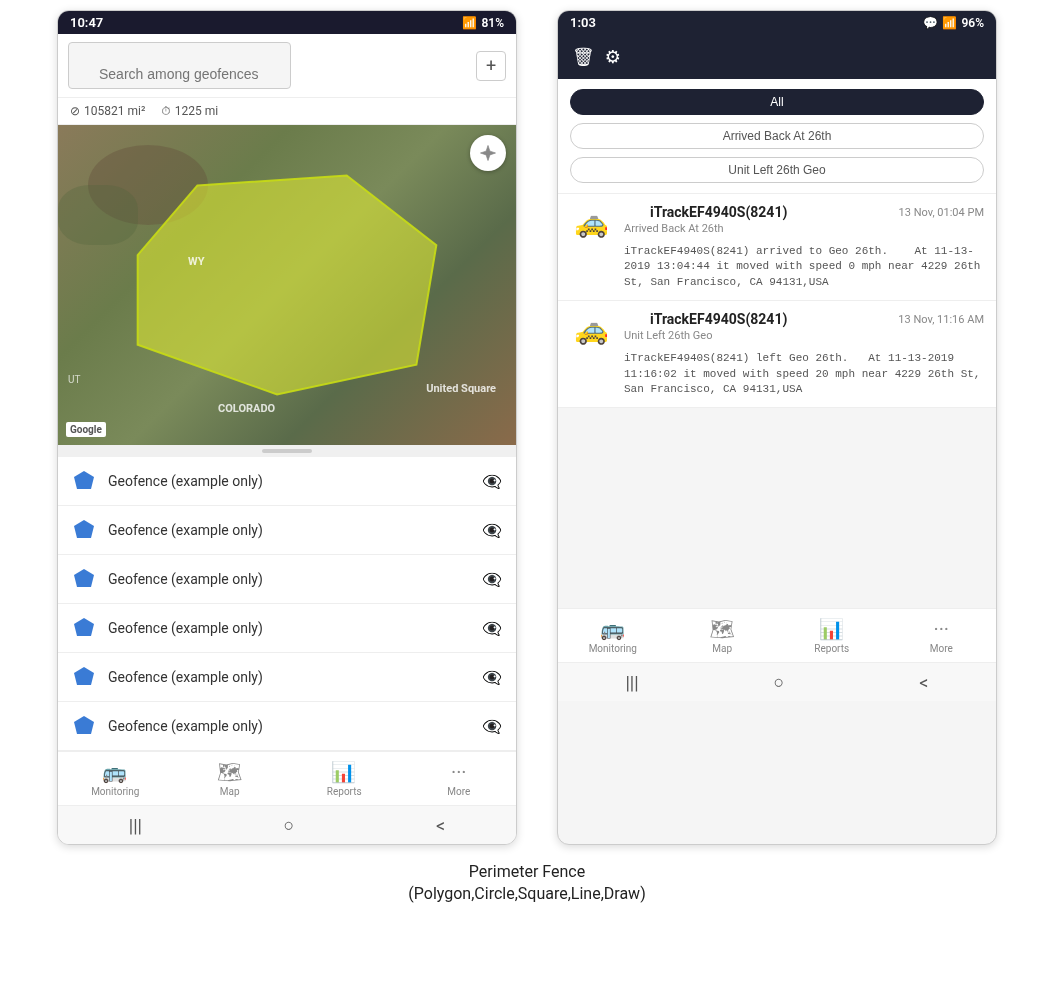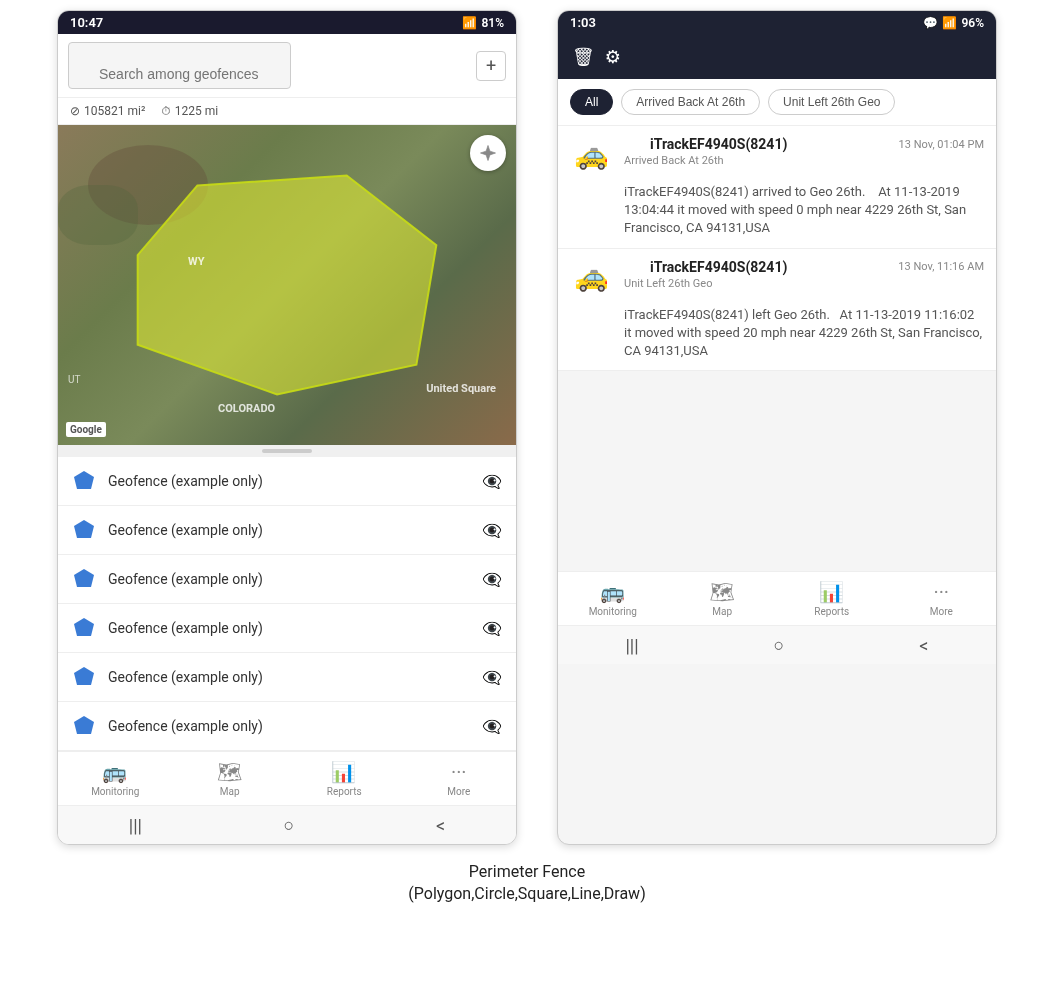--- a/index.html
+++ b/index.html
@@ -305,20 +305,21 @@
       font-weight: 600;
     }
 
     
     .filter-tabs {
       background: #fff;
       display: flex;
       gap: 8px;
       padding: 10px 12px;
       border-bottom: 1px solid #eee;
+      flex-direction: column;
     }
     .filter-tab {
       border: 1.5px solid #ccc;
       border-radius: 20px;
       padding: 5px 14px;
       font-size: 12px;
       cursor: pointer;
       color: #555;
       background: #fff;
     }
@@ -369,25 +370,26 @@
     .notif-time {
       font-size: 11px;
       color: #888;
     }
     .notif-tag {
       font-size: 11px;
       color: #888;
       margin-top: 2px;
     }
     .notif-body {
-      font-size: 13px;
+      font-size: 11px;
       color: #555;
       line-height: 1.4;
-      margin-top: 11px;
+      margin-top: 4px;
       margin-left: 54px;
+      font-family: Liberation Mono, monospace;
     }
 
     .notif-empty {
       background: #f5f5f5;
       height: 200px;
     }
 
     
     .caption-area {
       display: flex;

